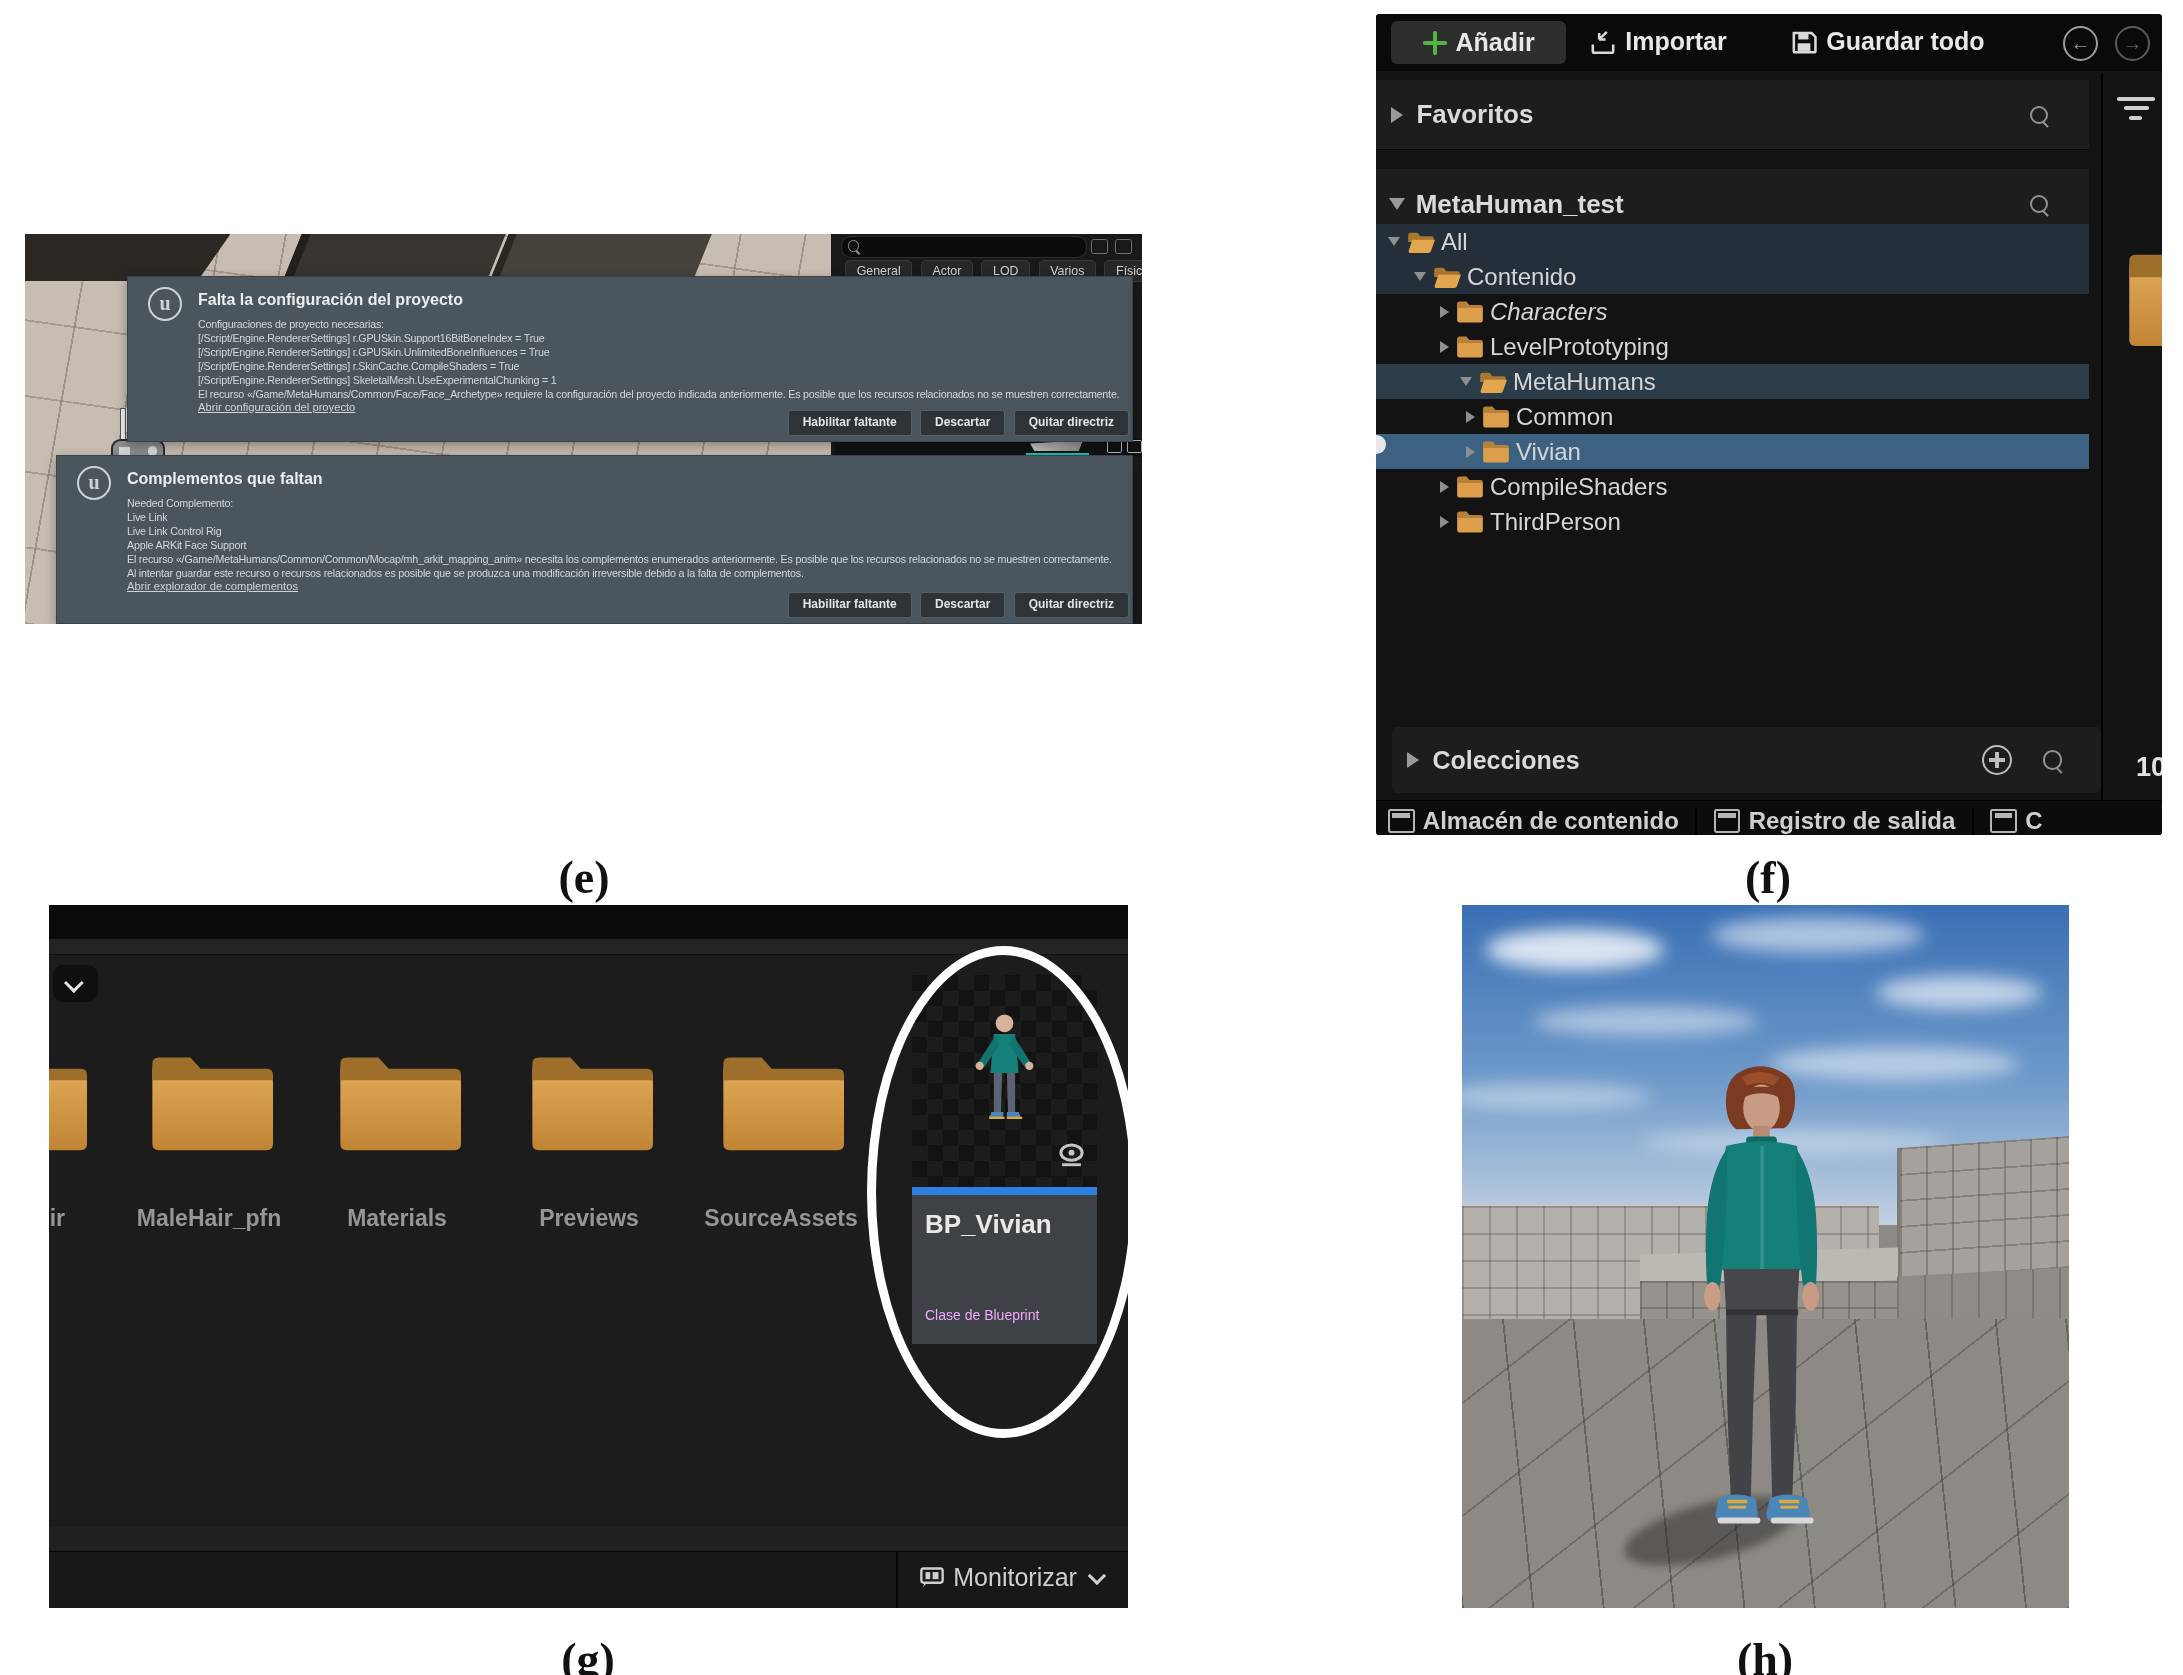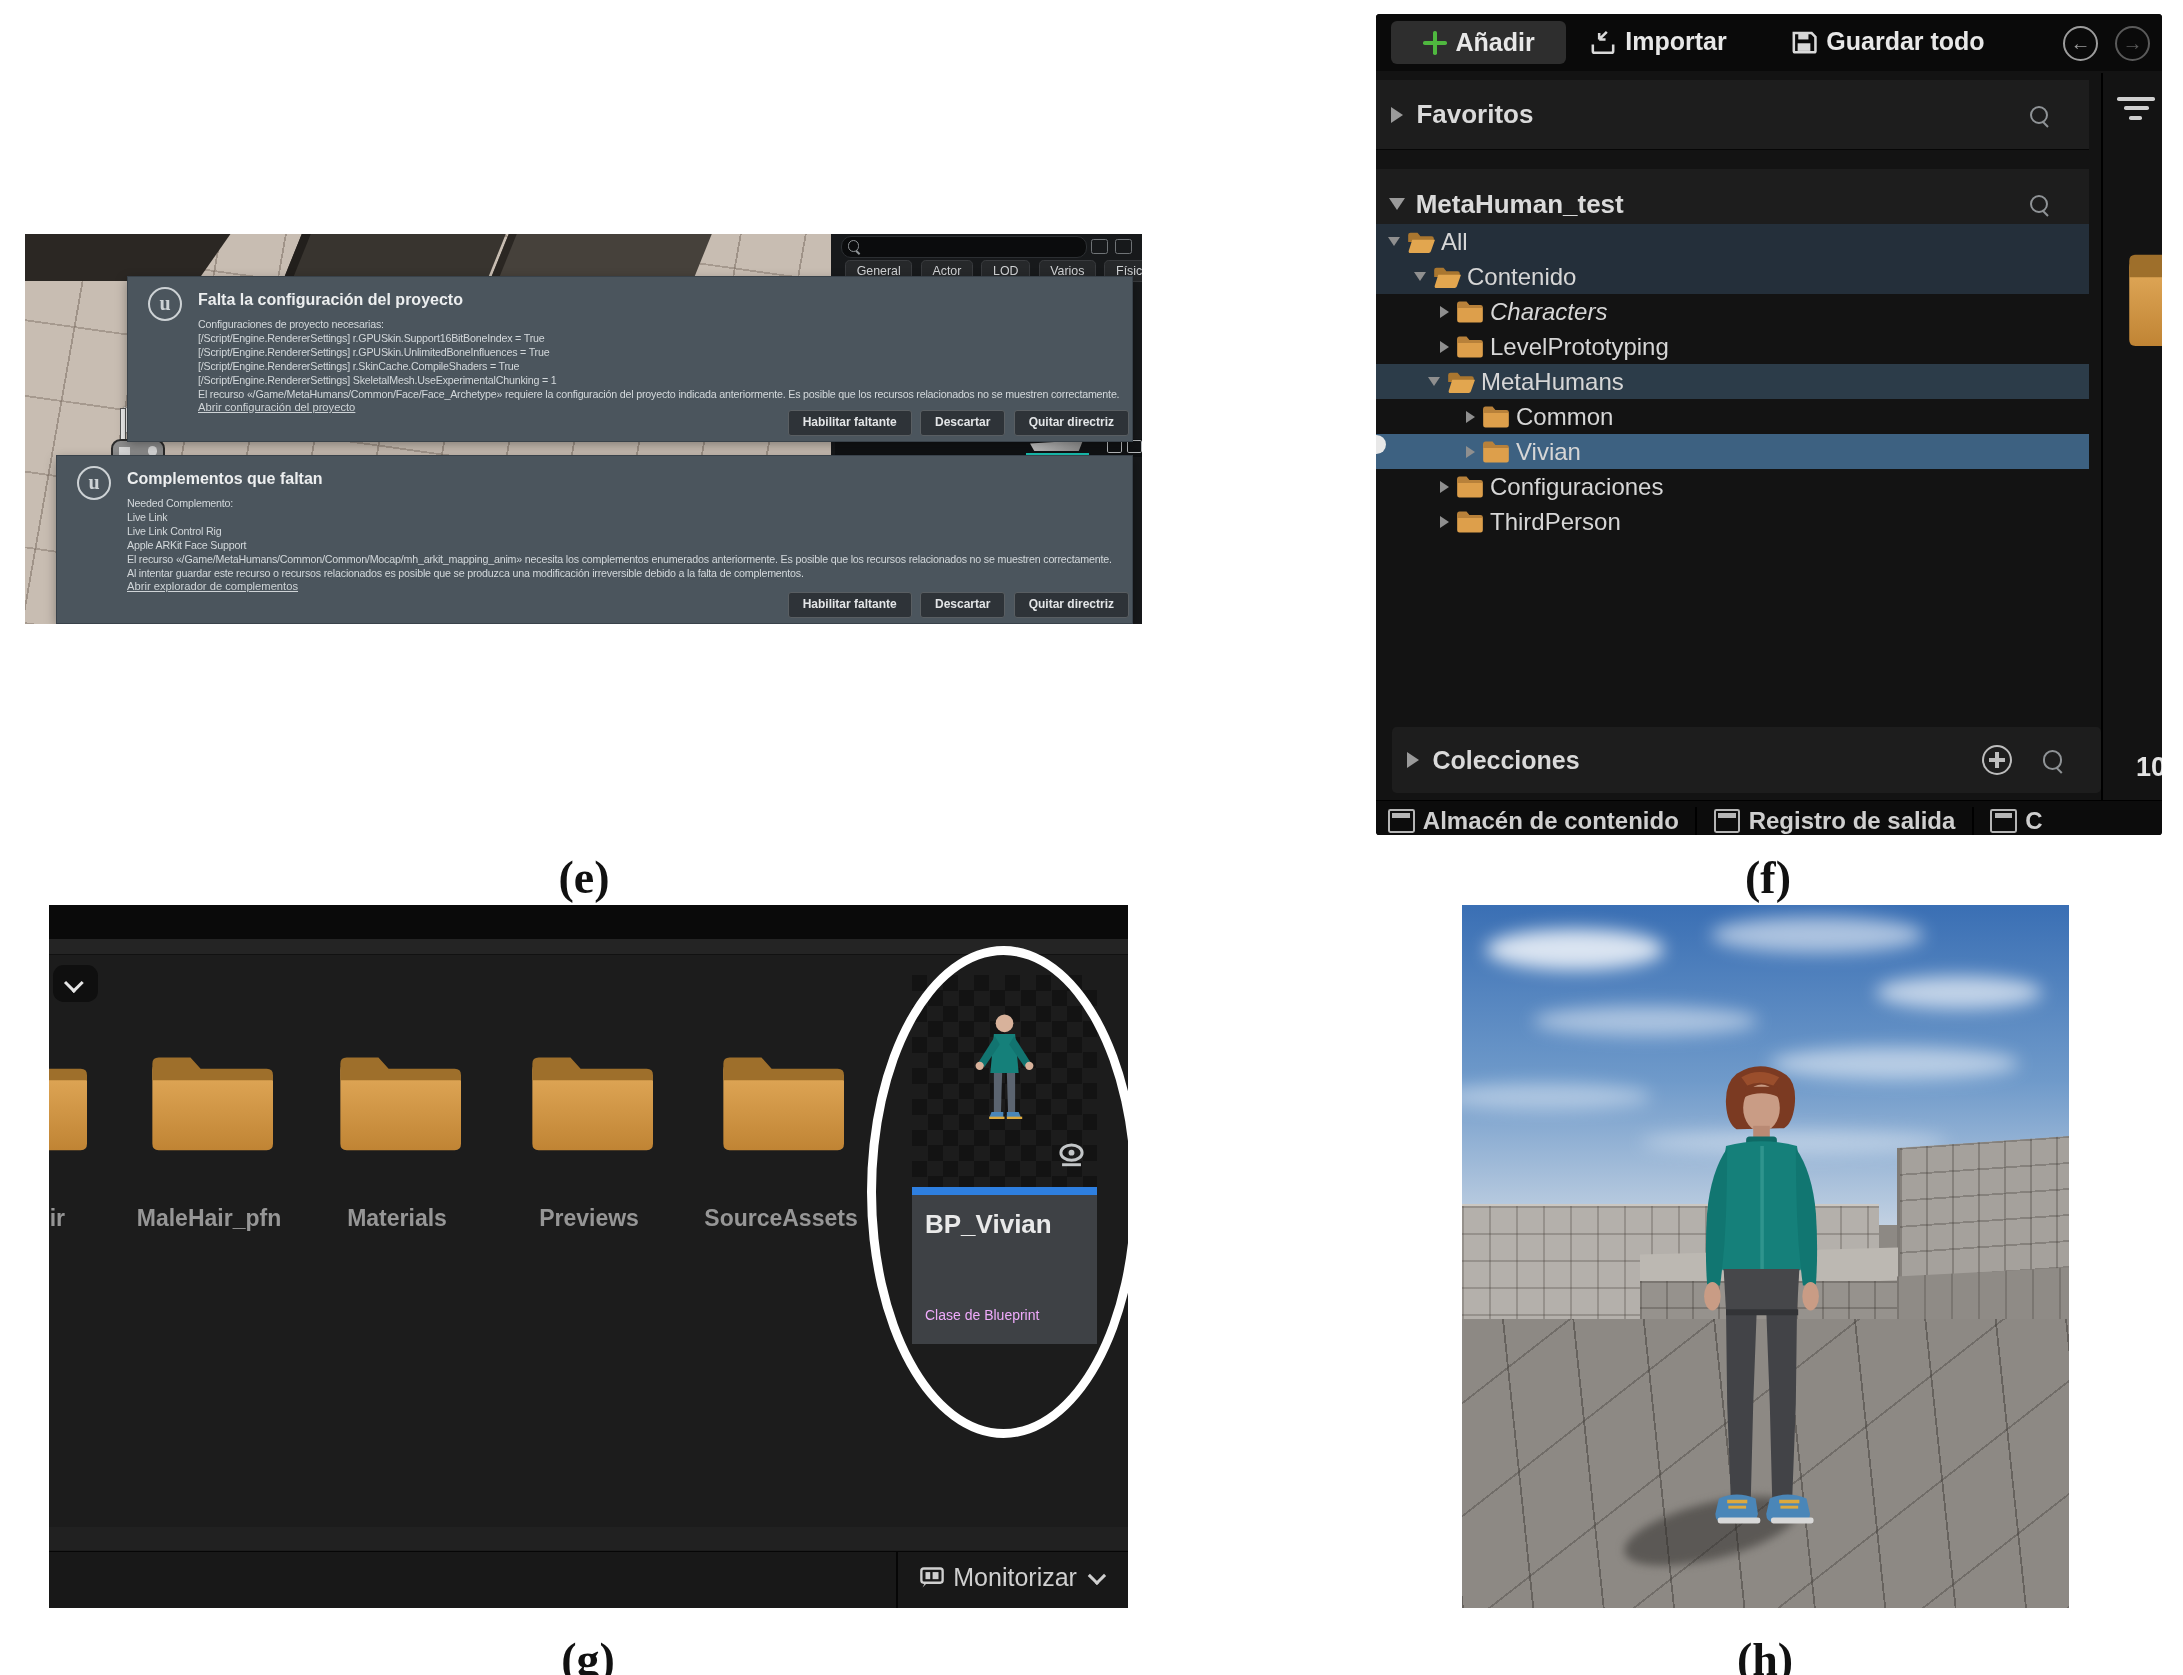--- a/index.html
+++ b/index.html
@@ -371,21 +371,21 @@
           </svg>
         <span>Characters</span>
       </div>
       <div class="t-row" style="padding-left:64px;">
         <span class="caret-sm-r"></span>
         <svg width="28" height="24" viewBox="0 0 48 40">
             <use href="#i-folder-sm"></use>
           </svg>
         <span>LevelPrototyping</span>
       </div>
-      <div class="t-row hl2" style="padding-left:52px;">
+      <div class="t-row hl2" style="padding-left:84px;">
         <span class="caret-sm-d"></span>
         <svg width="28" height="24" viewBox="0 0 48 40">
             <use href="#i-folder-open"></use>
           </svg>
         <span>MetaHumans</span>
       </div>
       <div class="t-row" style="padding-left:90px;">
         <span class="caret-sm-r"></span>
         <svg width="28" height="24" viewBox="0 0 48 40">
             <use href="#i-folder-sm"></use>
@@ -397,21 +397,21 @@
         <svg width="28" height="24" viewBox="0 0 48 40">
             <use href="#i-folder-sm"></use>
           </svg>
         <span>Vivian</span>
       </div>
       <div class="t-row" style="padding-left:64px;">
         <span class="caret-sm-r"></span>
         <svg width="28" height="24" viewBox="0 0 48 40">
             <use href="#i-folder-sm"></use>
           </svg>
-        <span>Configuraciones</span>
+        <span>CompileShaders</span>
       </div>
       <div class="t-row" style="padding-left:64px;">
         <span class="caret-sm-r"></span>
         <svg width="28" height="24" viewBox="0 0 48 40">
             <use href="#i-folder-sm"></use>
           </svg>
         <span>ThirdPerson</span>
       </div>
     </div>
 

